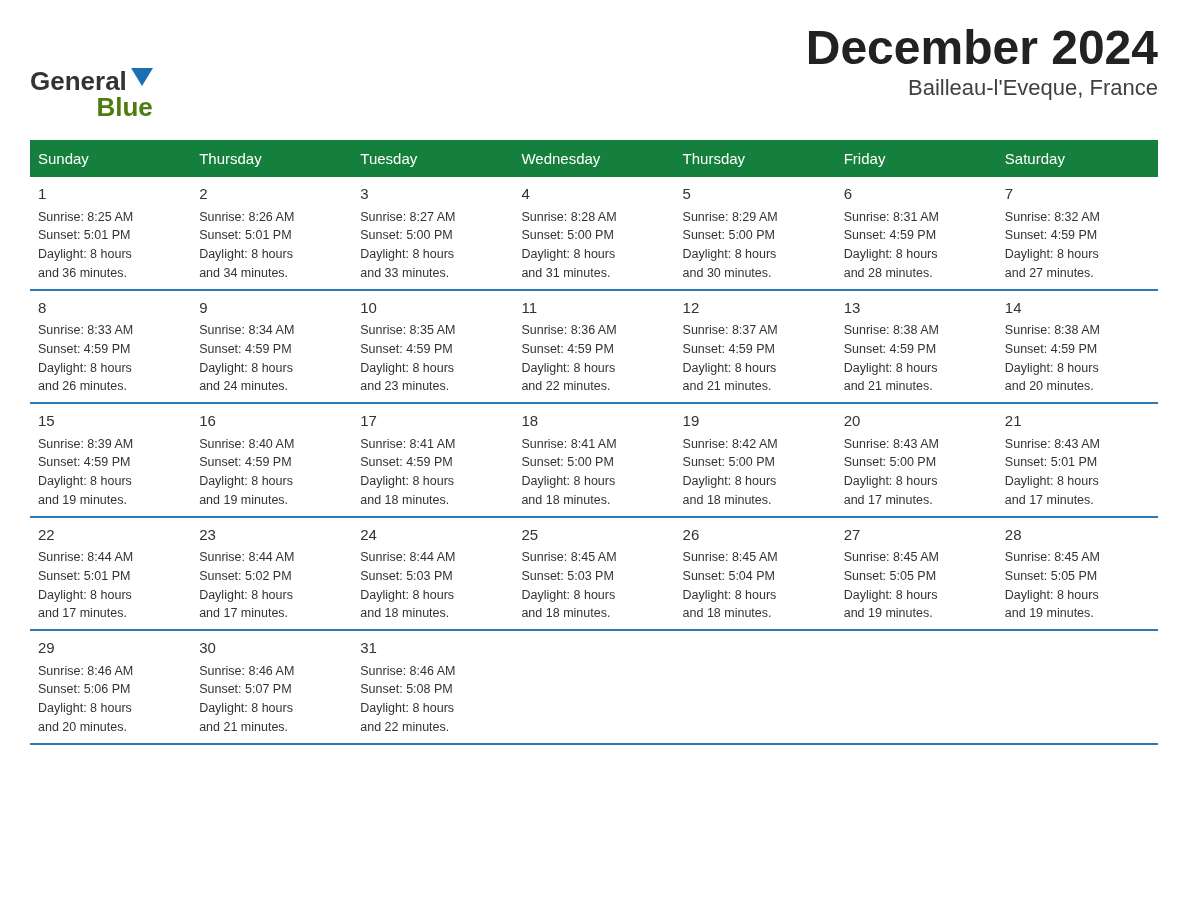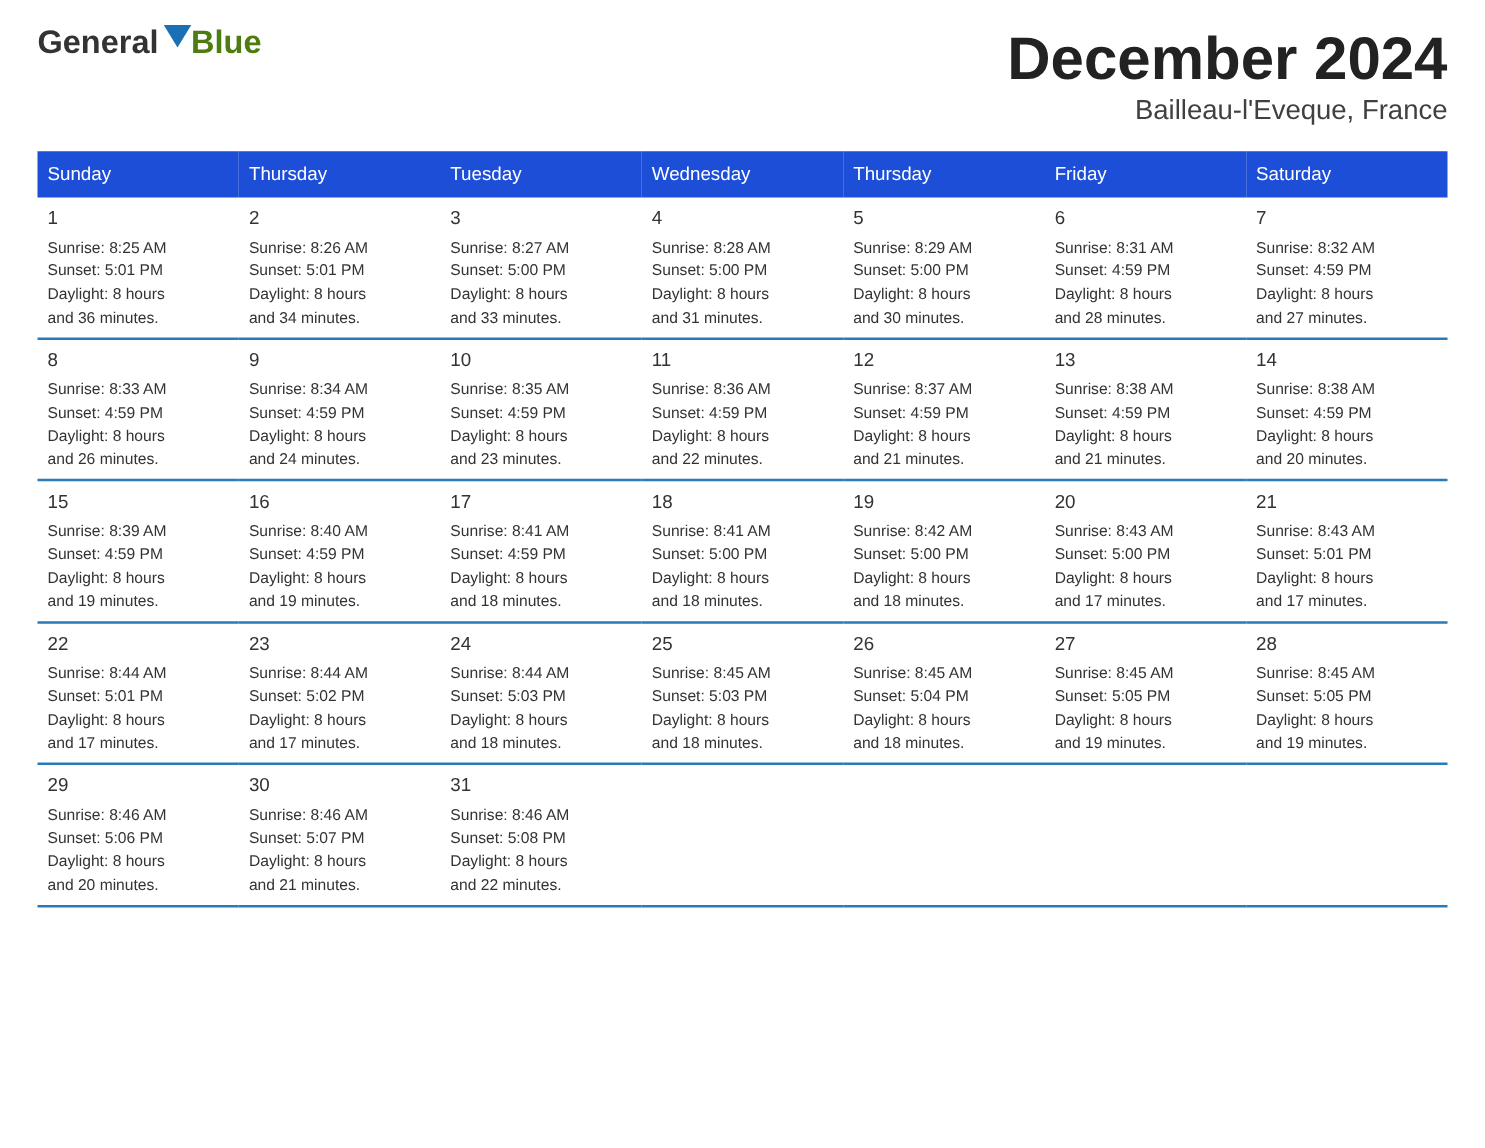--- a/index.html
+++ b/index.html
@@ -11,22 +11,23 @@
       min-height: 918px;
     }
     .header {
       display: flex;
       justify-content: space-between;
       align-items: flex-start;
       margin-bottom: 20px;
     }
     .logo {
       display: flex;
-      flex-direction: row;
-      align-items: center;
+      flex-direction: column;
+      align-items: flex-end;
+      margin-top: 48px;
     }
     .logo-general {
       font-size: 26px;
       font-weight: bold;
       color: #333;
       line-height: 1;
     }
     .logo-blue {
       font-size: 26px;
       font-weight: bold;
@@ -48,21 +49,21 @@
     .location {
       font-size: 22px;
       color: #404040;
     }
     table {
       width: 100%;
       border-collapse: collapse;
       font-size: 13px;
     }
     thead tr {
-      background: #1d4ed8;
+      background: #15803d;
       color: white;
     }
     thead th {
       padding: 10px 8px;
       text-align: left;
       font-weight: normal;
       font-size: 15px;
     }
     tbody tr {
       border-bottom: 2px solid #2a7ab8;

